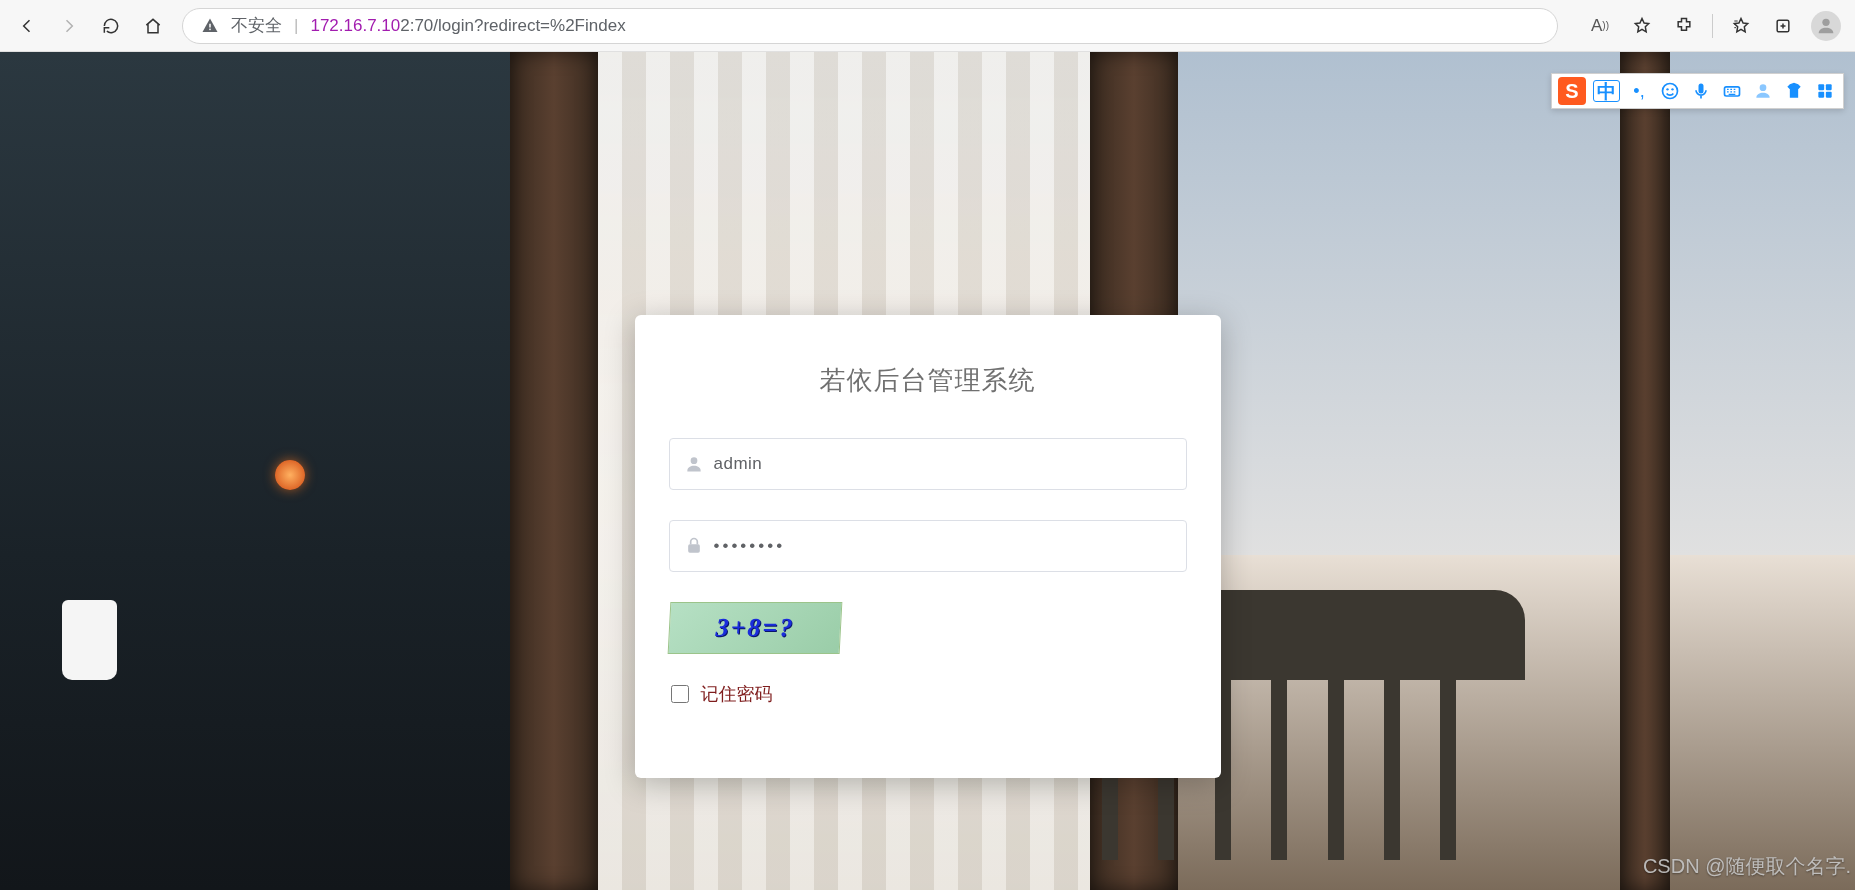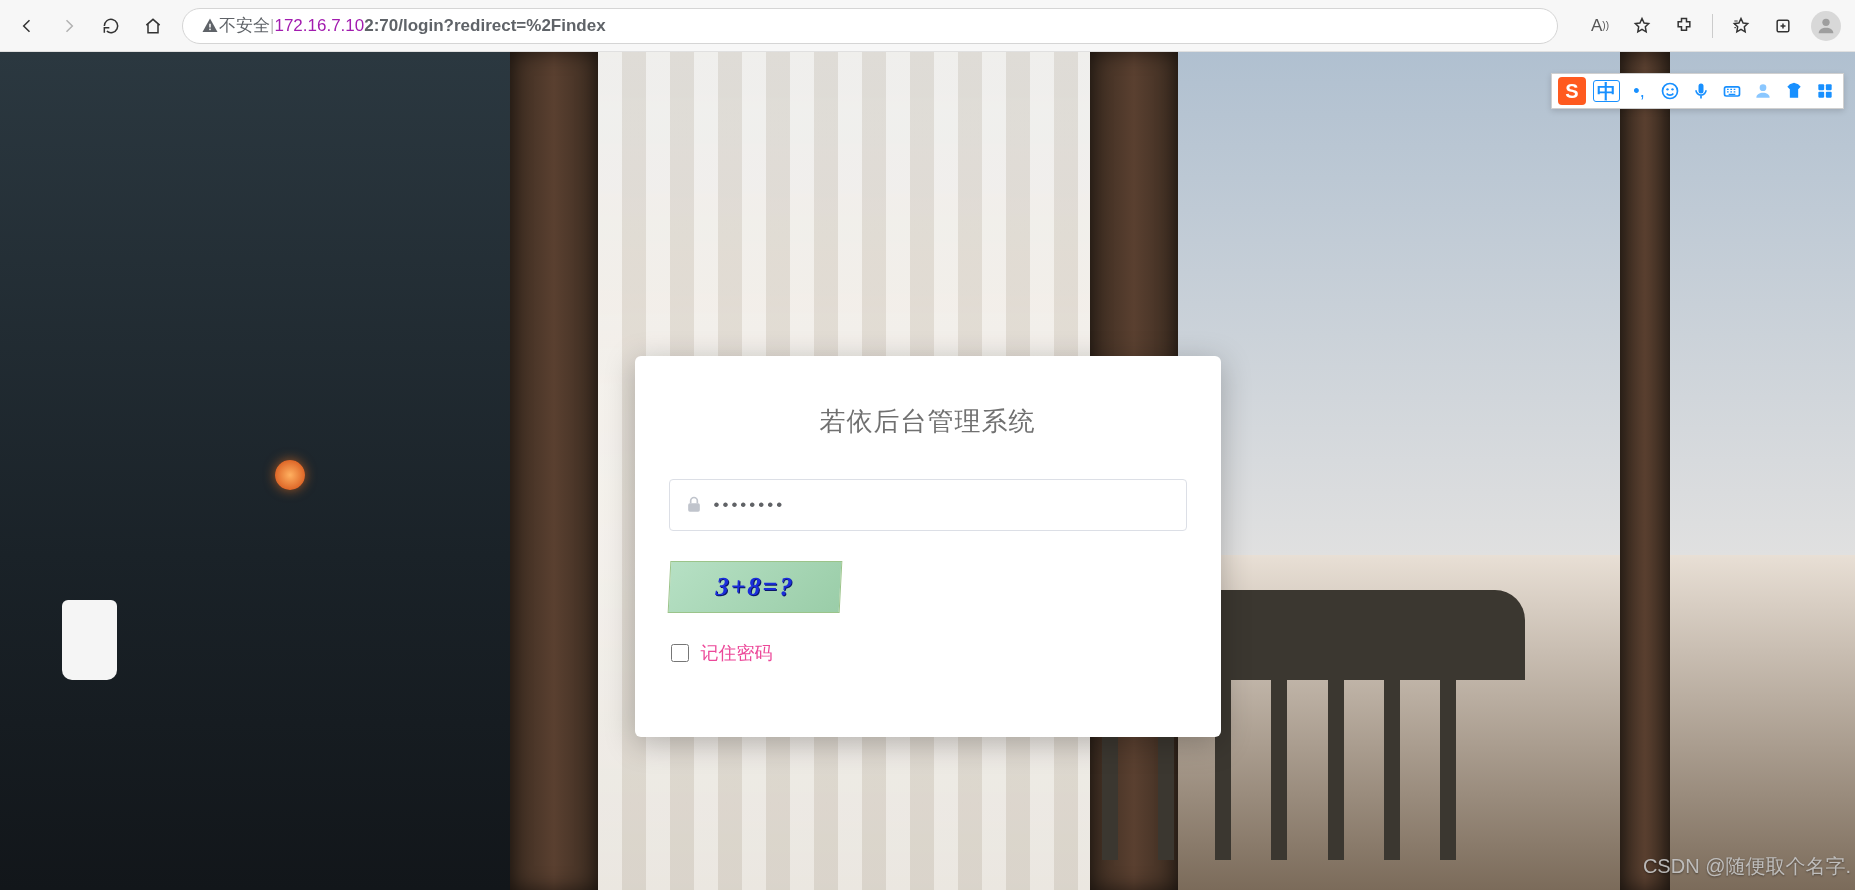--- a/index.html
+++ b/index.html
@@ -30,26 +30,27 @@
     .nav-btn svg { width: 20px; height: 20px; stroke: #333; stroke-width: 1.8; fill: none; }
     .address-bar {
       flex: 1;
       height: 36px;
       background: #fff;
       border: 1px solid #d5d5d5;
       border-radius: 20px;
       display: flex;
       align-items: center;
       padding: 0 18px;
+      gap: 12px;
       font-size: 17px;
     }
     .warning-icon { width: 18px; height: 18px; fill: #5f6368; }
     .insecure-label { color: #5f6368; }
     .sep { color: #bbb; }
-    .url-text { color: #5f6368; font-weight: 700; }
+    .url-text { color: #5f6368; font-weight: 400; }
     .url-dark { color: #a21caf; }
     .right-icons { display: flex; align-items: center; gap: 14px; margin-left: 12px; }
     .right-icons .nav-btn { width: 28px; height: 28px; color: #555; }
     .right-icons .divider { width: 1px; height: 24px; background: #ccc; }
     .avatar-circle { width: 30px; height: 30px; border-radius: 50%; background: #d8d8d8; display:flex; align-items:center; justify-content:center;}
     .avatar-circle svg { width: 22px; height: 22px; fill: #9e9e9e; }
     
     .content {
       position: relative;
       height: 838px;
@@ -131,21 +132,21 @@
       font-size: 26px; font-weight: bold;
       color: #1a2ddc;
       font-style: italic;
       letter-spacing: 2px;
       transform: skewX(-3deg);
       text-shadow: 1px 1px 0 #0a156a;
       cursor: pointer;
     }
     .remember-row { display:flex; align-items:center; gap: 12px; margin-bottom: 36px; padding-left: 2px;}
     .remember-row input { width:18px; height:18px; accent-color:#409eff; cursor:pointer;}
-    .remember-row label { font-size: 18px; color: #ec4899; cursor:pointer;}
+    .remember-row label { font-size: 18px; color: #7f1d1d; cursor:pointer;}
     .login-btn {
       width: 100%; height: 52px;
       background: #1890ff;
       color: #fff;
       border: none;
       border-radius: 4px;
       font-size: 20px;
       letter-spacing: 6px;
       cursor: pointer;
     }
@@ -273,20 +274,29 @@
     <div class="slat" style="left:34%"></div>
       <div class="slat" style="left:46%"></div>
     <div class="slat" style="left:58%"></div>
       <div class="slat" style="left:70%"></div>
     <div class="slat" style="left:82%"></div>
   </div>
 
   <div class="login-card">
     <h2 class="login-title">若依后台管理系统</h2>
 
+    <div class="form-row">
+      <div class="input-wrap">
+        <svg class="field-icon" viewBox="0 0 24 24">
+            <circle cx="12" cy="8" r="4"></circle>
+            <path d="M4 20c0-4 4-6 8-6s8 2 8 6v1H4z"></path>
+          </svg>
+        <input type="text" value="admin" style="">
+      </div>
+    </div>
 
     <div class="form-row">
       <div class="input-wrap">
         <svg class="field-icon" viewBox="0 0 24 24">
             <rect x="5" y="10" width="14" height="10" rx="2"></rect>
             <path d="M8 10V7a4 4 0 1 1 8 0v3" fill="none" stroke="#c0c4cc" stroke-width="2"></path>
           </svg>
         <input type="password" value="••••••••" style="">
       </div>
     </div>

